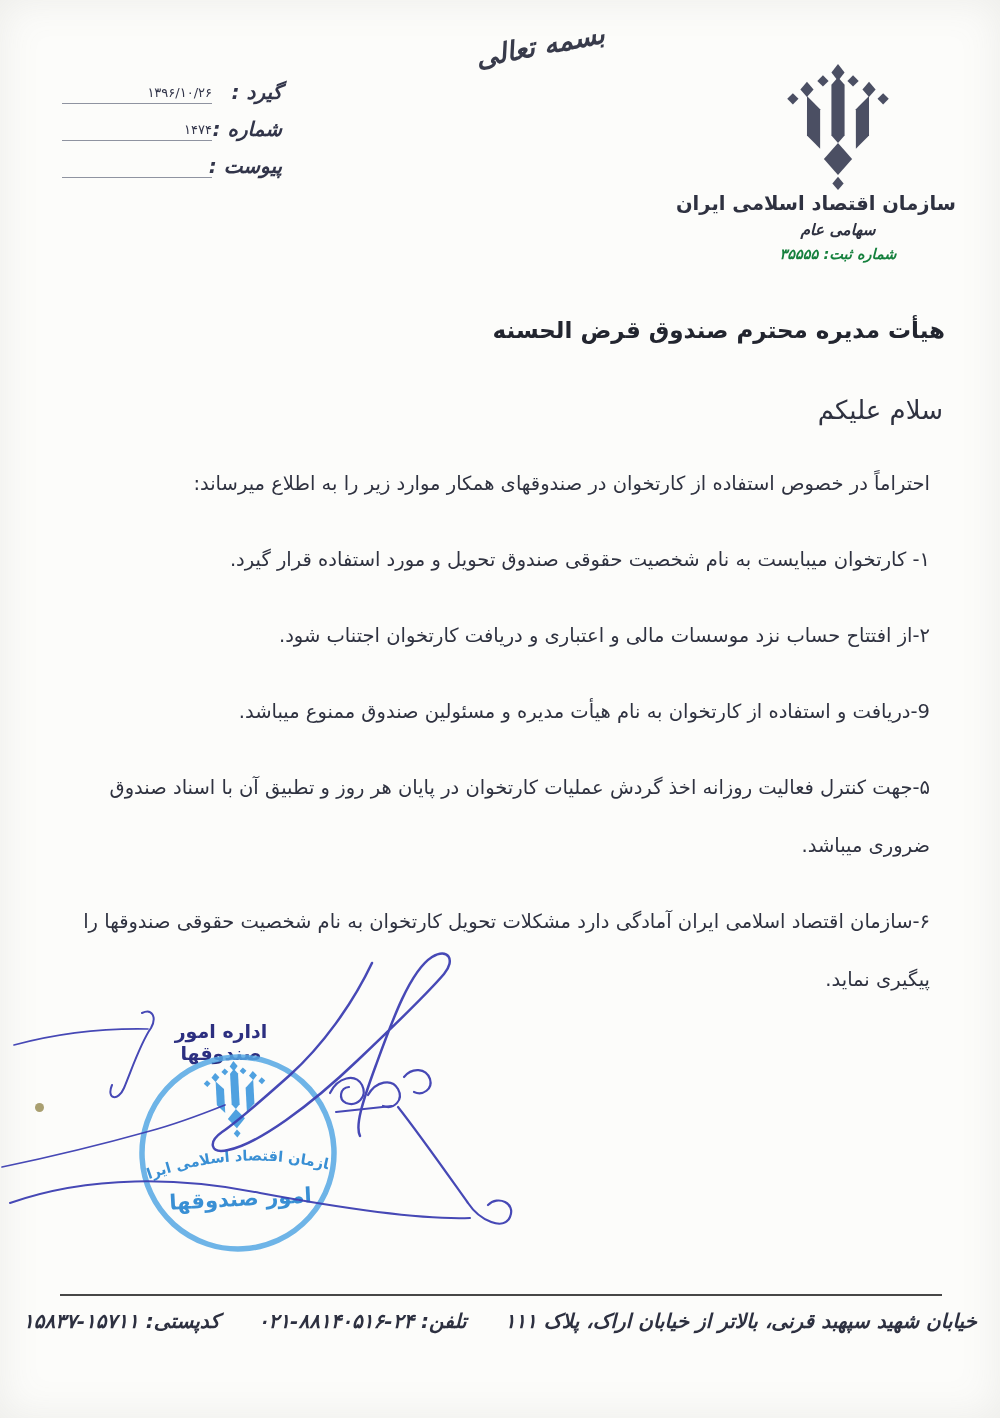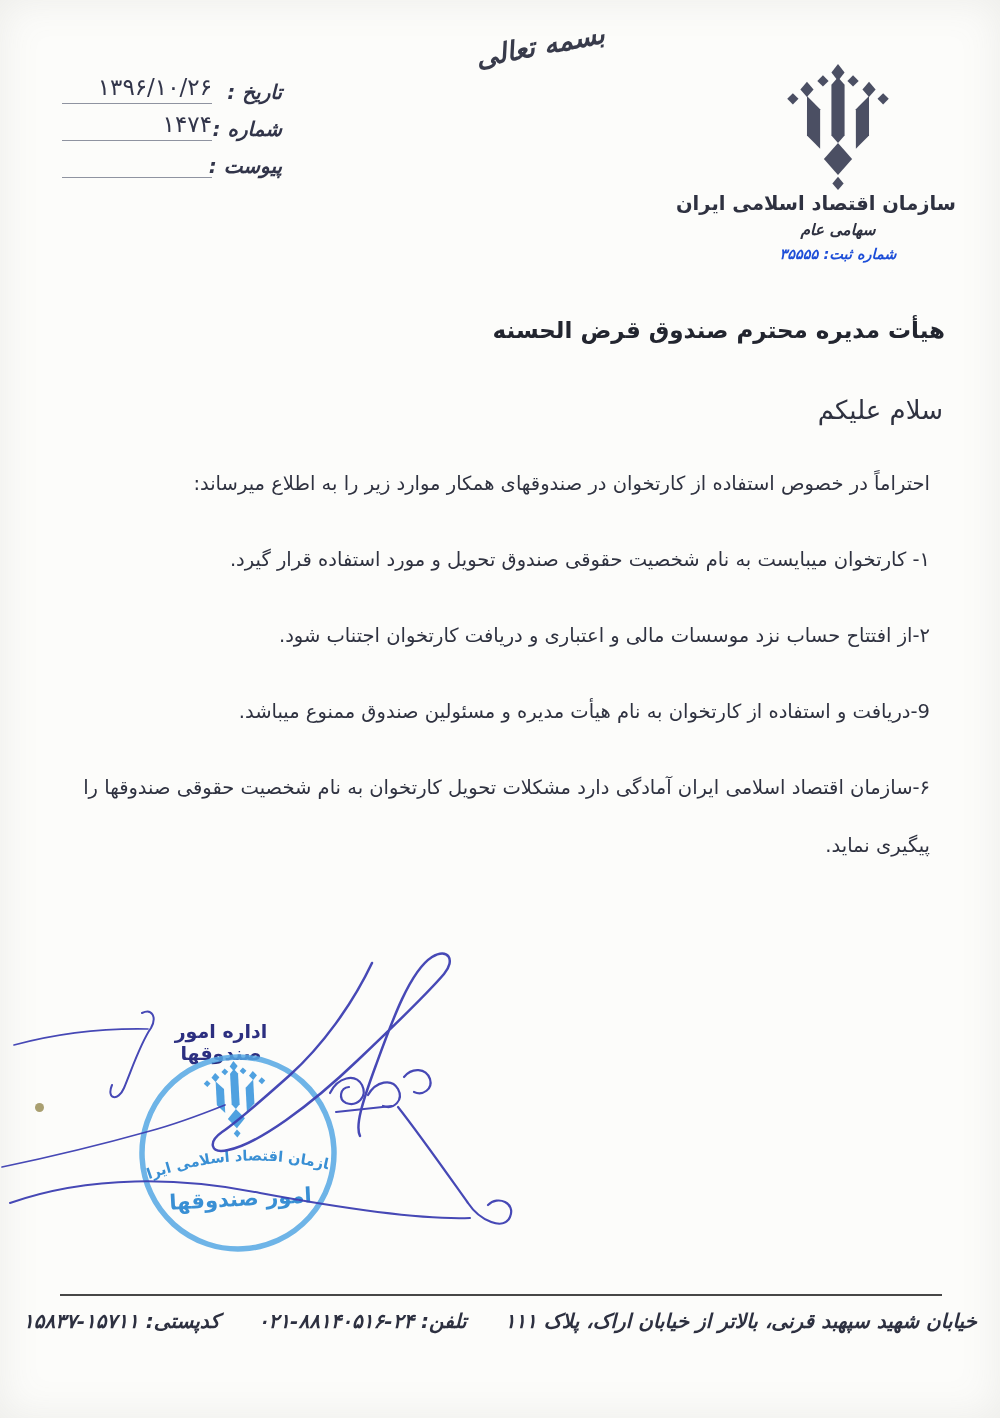--- a/index.html
+++ b/index.html
@@ -17,28 +17,28 @@
     transform:rotate(-11deg);
   }
   .meta{left:58px;top:74px;width:224px;direction:rtl;}
   .meta-row{display:flex;direction:rtl;align-items:flex-end;height:30px;margin-bottom:7px;}
   .meta-label{
     width:62px;text-align:right;font-style:italic;font-weight:bold;
     font-size:20px;color:#32354a;line-height:1;padding-bottom:2px;white-space:nowrap;
   }
   .meta-line{
     width:150px;margin-right:8px;border-bottom:1.4px solid #8f93a0;
-    direction:ltr;text-align:right;font-size:23px;color:#32354a;
+    direction:ltr;text-align:right;font-size:13px;color:#32354a;
     padding-bottom:3px;letter-spacing:1px;
   }
   .org{right:44px;top:64px;width:236px;text-align:center;direction:rtl;}
   .org-logo{display:block;margin:0 auto;}
   .org-name{font-size:19.5px;font-weight:bold;color:#2e3140;margin-top:2px;white-space:nowrap;}
   .org-type{font-size:15.5px;font-weight:bold;font-style:italic;color:#2e3140;margin-top:6px;}
-  .org-reg{font-size:14.5px;font-weight:bold;font-style:italic;color:#1d4ed8;margin-top:7px;}
+  .org-reg{font-size:14.5px;font-weight:bold;font-style:italic;color:#15803d;margin-top:7px;}
   
   .recipient{right:55px;top:317px;font-size:23px;font-weight:bold;color:#22252f;direction:rtl;margin-left:48px;}
   .salutation{right:57px;top:395px;font-size:26px;direction:rtl;text-align:right;}
   .body-text{left:25px;right:52px;top:437px;direction:rtl;text-align:right;font-size:19.5px;}
   .body-text p{margin:18px;line-height:58px;}
   
   .dept-label{
     left:136px;top:1020px;width:170px;text-align:center;direction:rtl;
     font-size:19px;font-weight:bold;letter-spacing:.5px;
   }
@@ -75,21 +75,21 @@
         <path d="M60,84 L75,101 L60,118 L45,101 Z"></path>
         <path d="M60,120 L66,127 L60,134 L54,127 Z"></path>
       </g>
     </defs>
   </svg>
 
   <div class="abs bismillah">بسمه تعالی</div>
 
   <div class="abs meta">
     <div class="meta-row">
-      <span class="meta-label">تاریخ :</span>
+      <span class="meta-label">گیرد :</span>
       <span class="meta-line" dir="ltr">۱۳۹۶/۱۰/۲۶</span>
     </div>
     <div class="meta-row">
       <span class="meta-label">شماره :</span>
       <span class="meta-line" dir="ltr">۱۴۷۴</span>
     </div>
     <div class="meta-row">
       <span class="meta-label">پیوست :</span>
       <span class="meta-line" dir="ltr"></span>
     </div>
@@ -105,20 +105,21 @@
   </div>
 
   <div class="abs recipient">هیأت مدیره محترم صندوق قرض الحسنه</div>
   <div class="abs salutation">سلام علیکم</div>
 
   <div class="abs body-text">
     <p>احتراماً در خصوص استفاده از کارتخوان در صندوقهای همکار موارد زیر را به اطلاع میرساند:</p>
     <p>۱- کارتخوان میبایست به نام شخصیت حقوقی صندوق تحویل و مورد استفاده قرار گیرد.</p>
     <p>۲-از افتتاح حساب نزد موسسات مالی و اعتباری و دریافت کارتخوان اجتناب شود.</p>
     <p>9-دریافت و استفاده از کارتخوان به نام هیأت مدیره و مسئولین صندوق ممنوع میباشد.</p>
+    <p>۵-جهت کنترل فعالیت روزانه اخذ گردش عملیات کارتخوان در پایان هر روز و تطبیق آن با اسناد صندوق ضروری میباشد.</p>
     <p>۶-سازمان اقتصاد اسلامی ایران آمادگی دارد مشکلات تحویل کارتخوان به نام شخصیت حقوقی صندوقها را پیگیری نماید.</p>
   </div>
 
   <div class="abs dept-label" style="color: rgb(44, 47, 128);">اداره امور صندوقها</div>
 
   <svg class="abs stamp-svg" width="208" height="208" viewBox="0 0 208 208">
     <circle cx="104" cy="104" r="96" fill="none" stroke-width="5.5" opacity=".85" style="stroke: rgb(85, 167, 227);"></circle>
     <g transform="translate(70,12) scale(0.57)" opacity=".9">
       <use href="#org-emblem" style="fill: rgb(60, 151, 221);"></use>
     </g>

